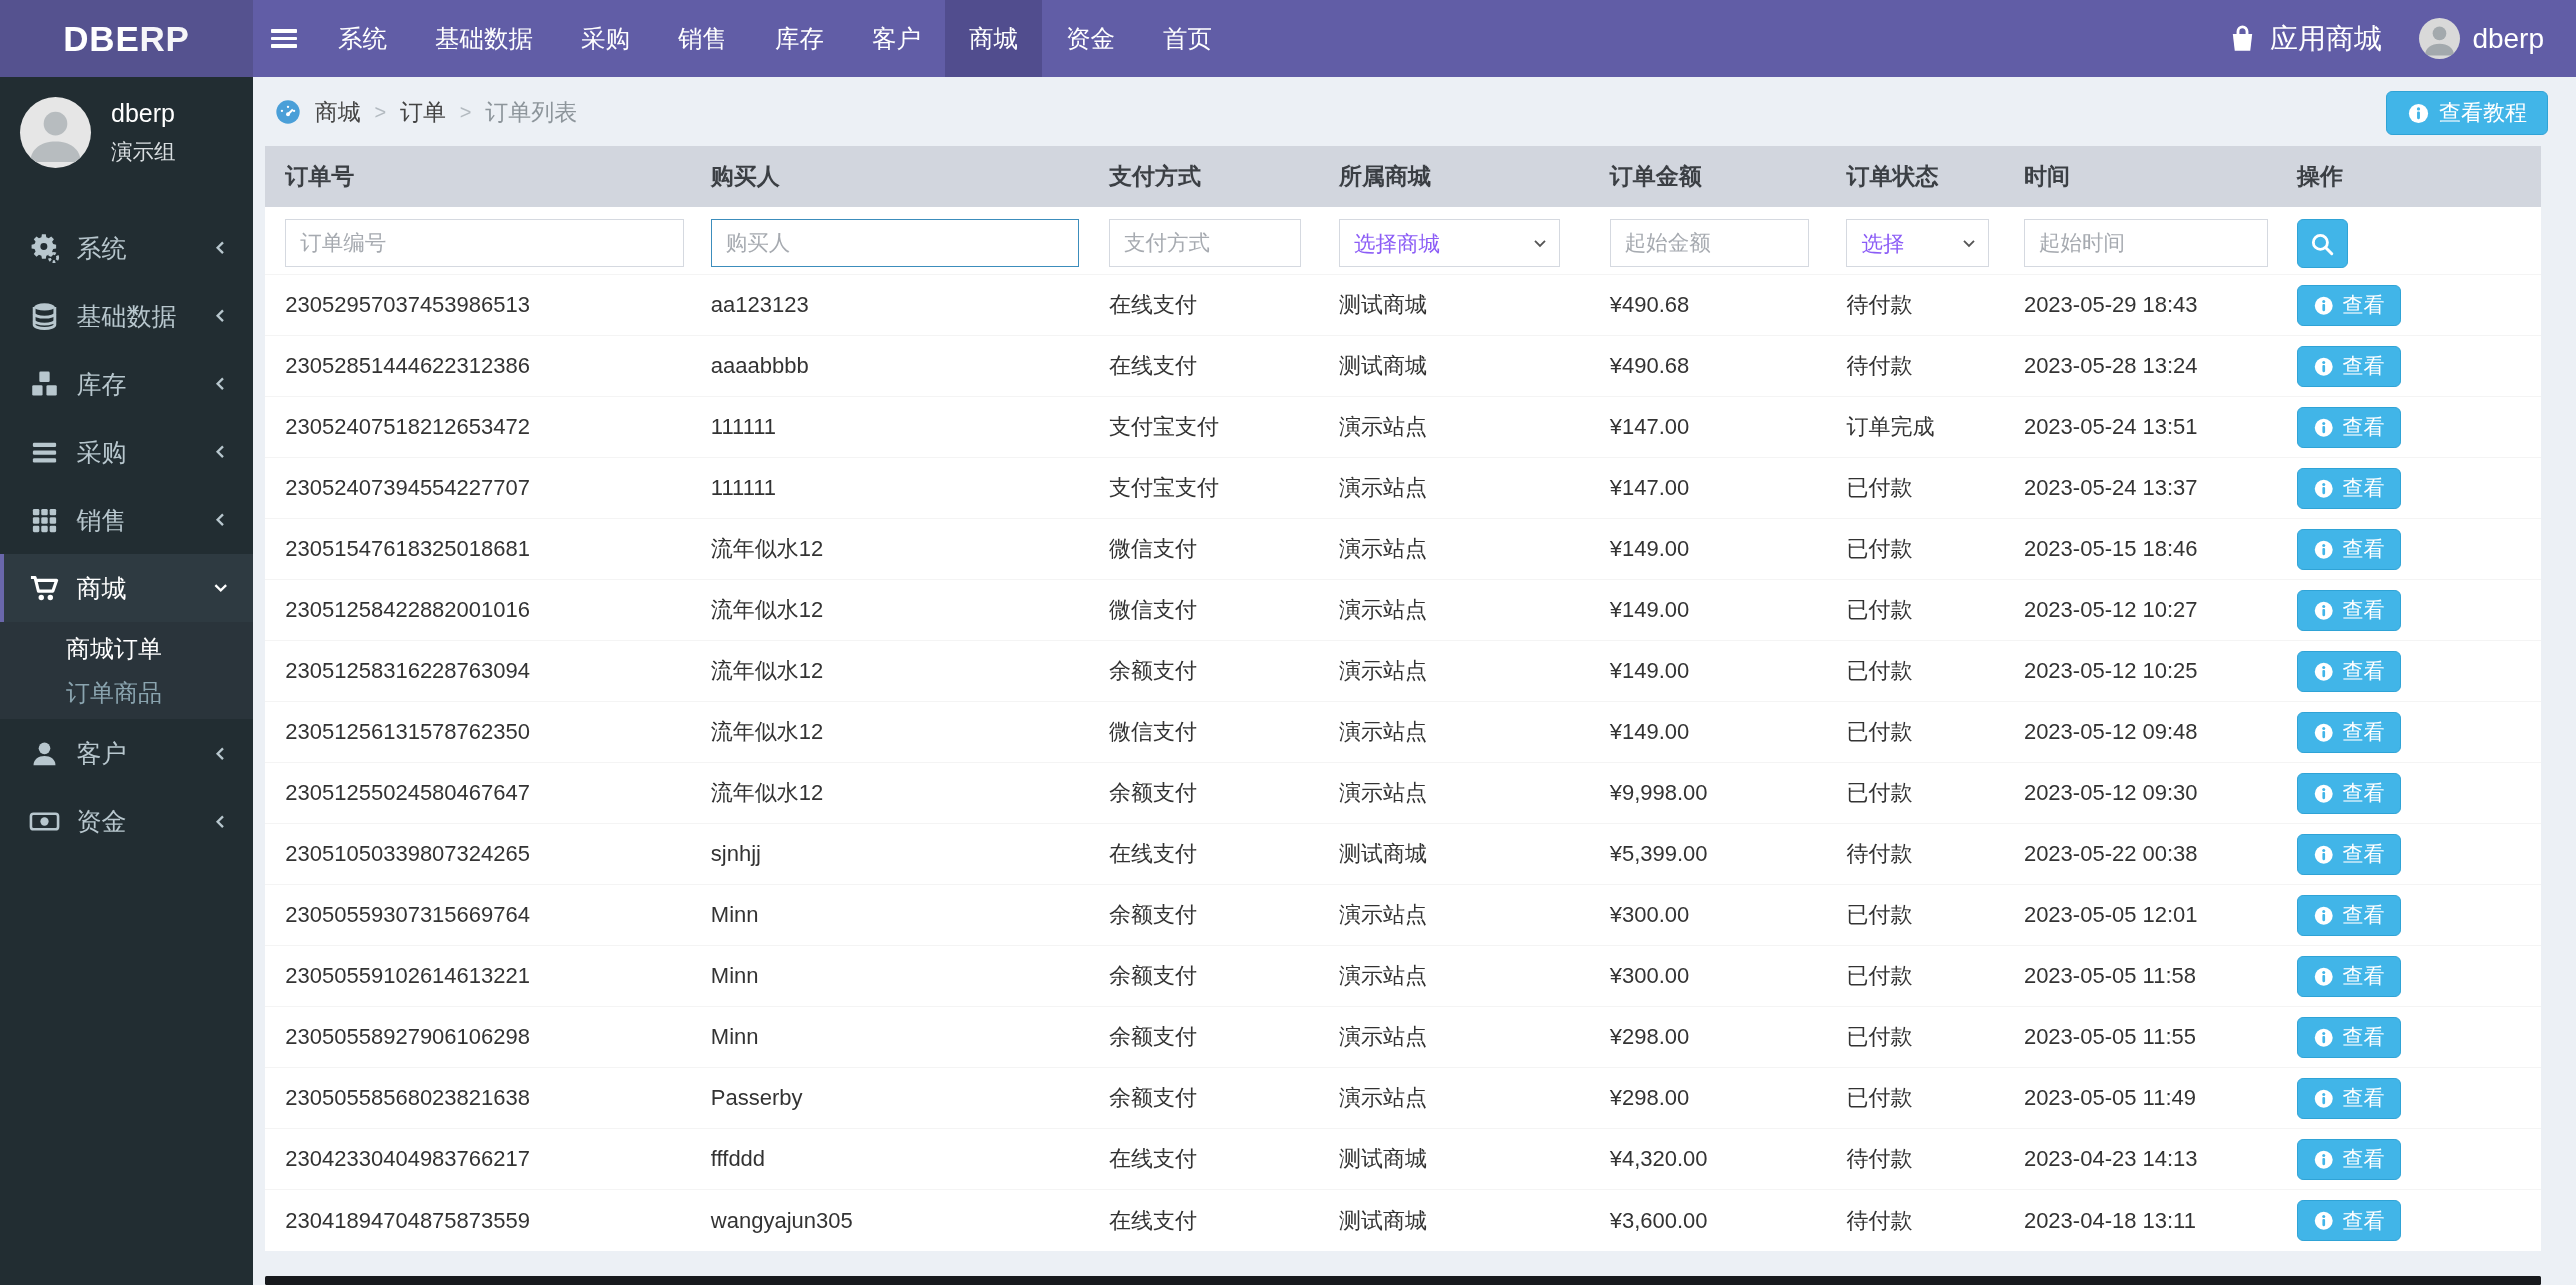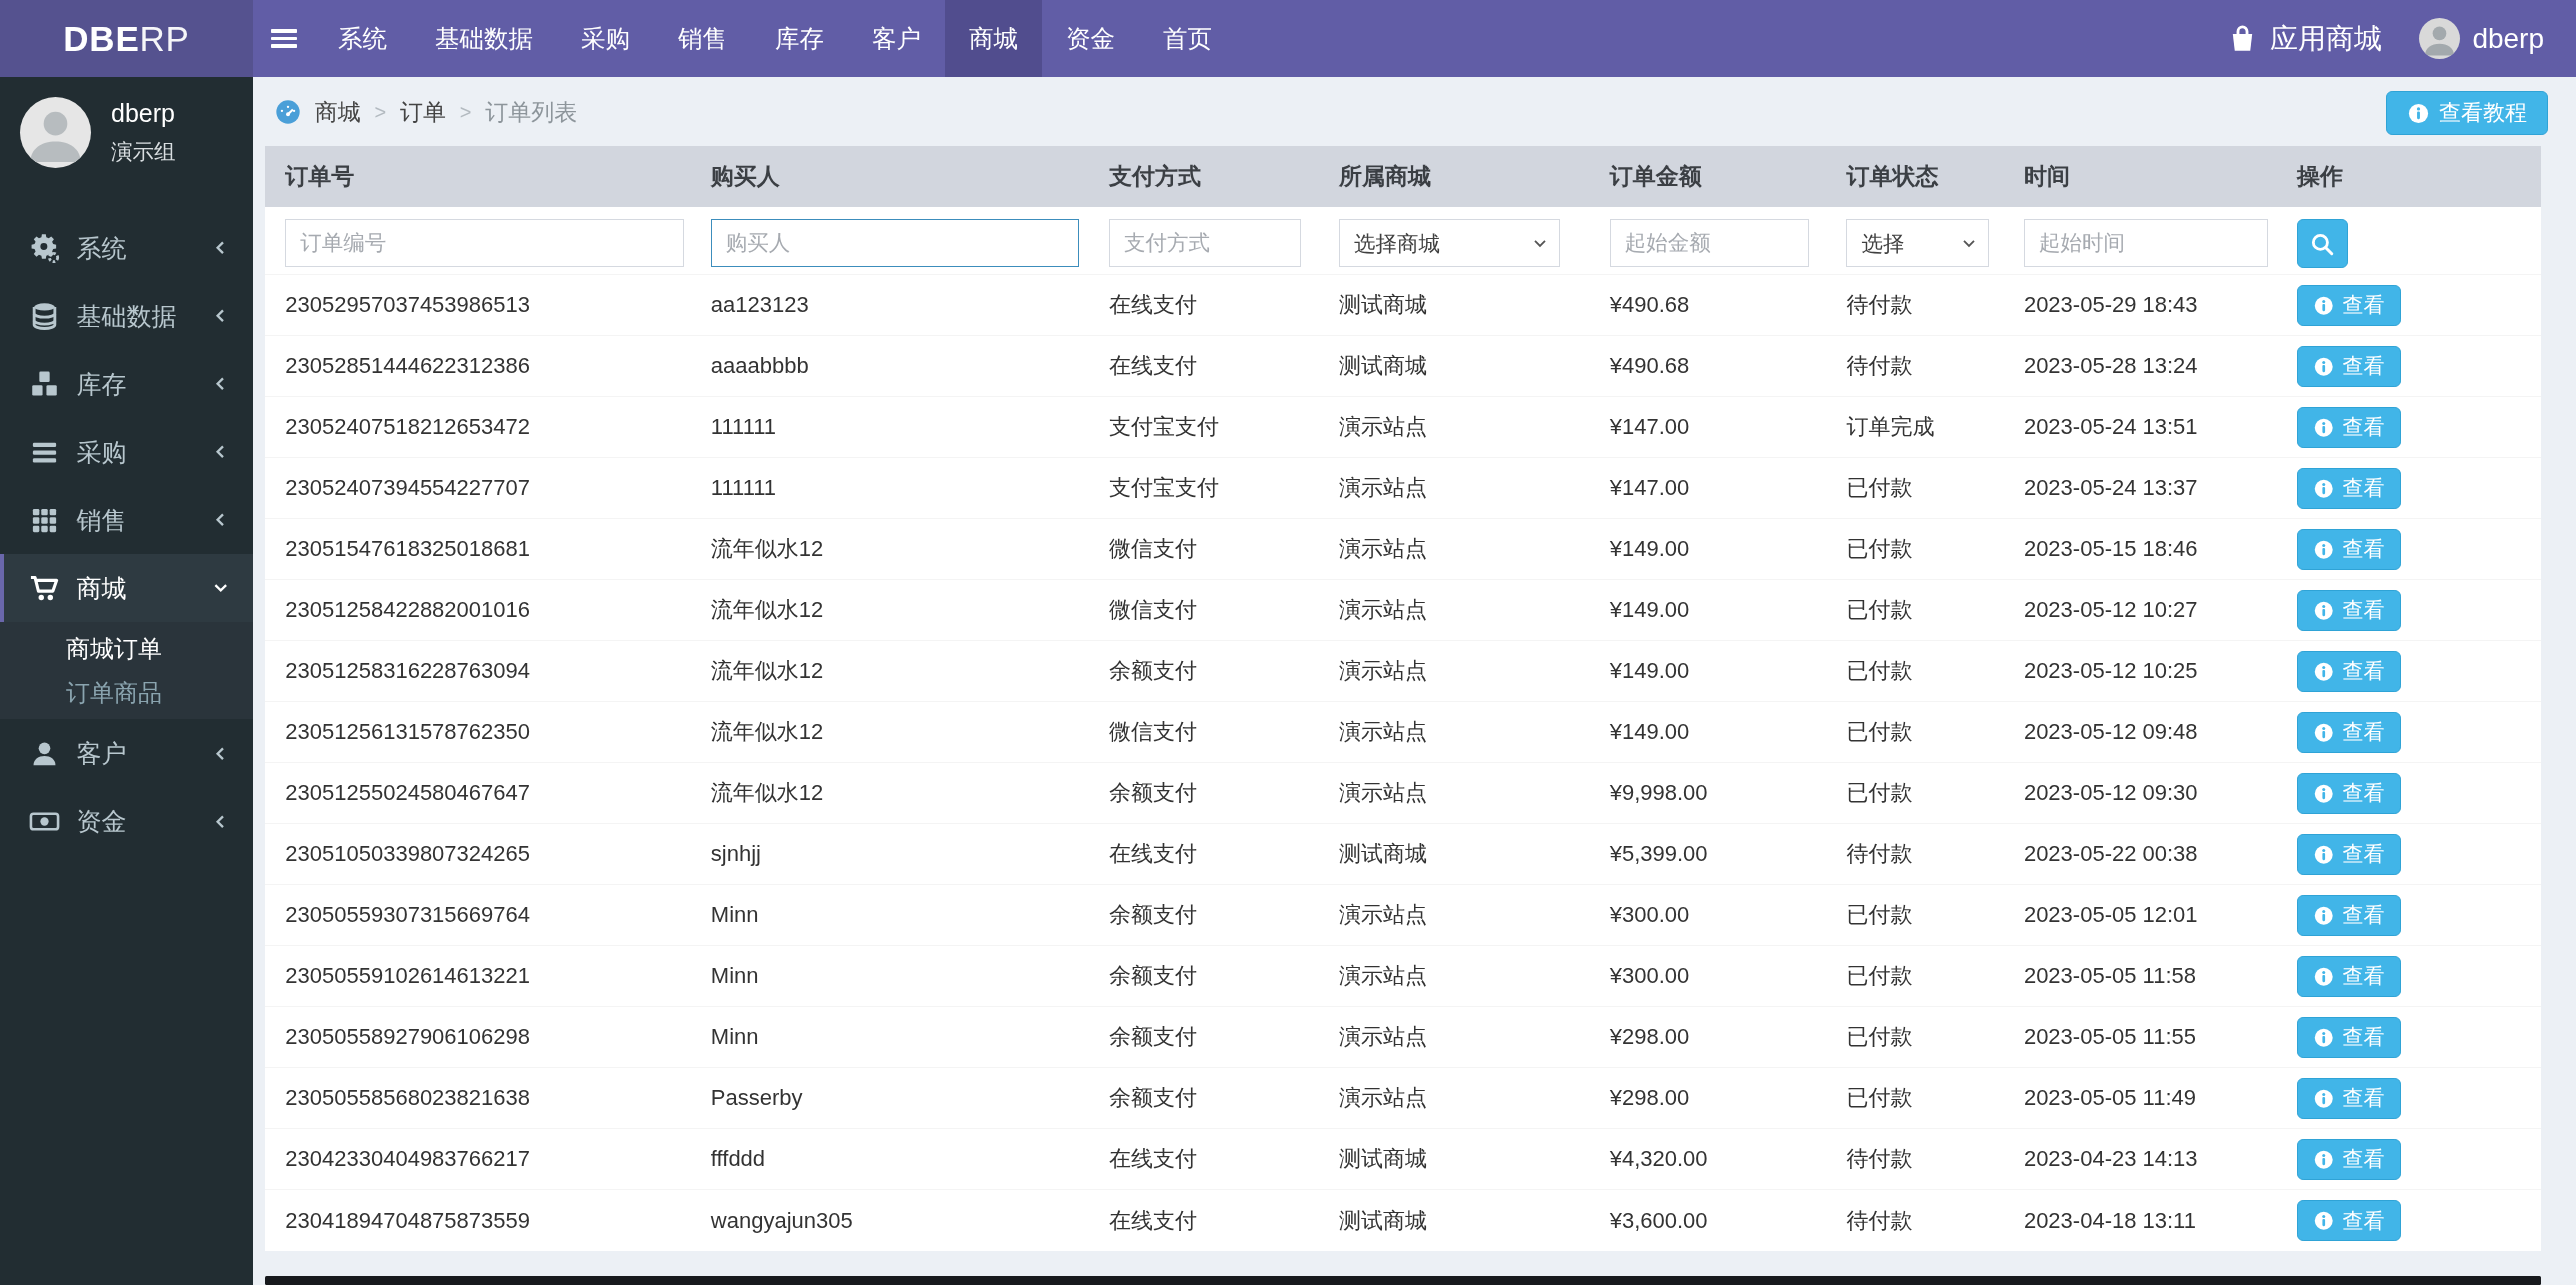--- a/index.html
+++ b/index.html
@@ -7,21 +7,21 @@
     font-family:"Liberation Sans","DejaVu Sans",sans-serif; background:#ecf0f5; }
   a { text-decoration:none; color:inherit; cursor:pointer; }
   button { cursor:pointer; font-family:inherit; }
 
   
   .navbar { position:fixed; top:0; left:0; right:0; height:77px;
     background:#615da6; display:flex; align-items:stretch; z-index:10; color:#fff; }
   .logo { width:253px; background:#55528f; display:flex; align-items:center;
     justify-content:center; font-size:35px; color:#fff; letter-spacing:0.8px; }
   .logo b { font-weight:700; }
-  .logo span { font-weight:400; opacity:.95; }
+  .logo span { font-weight:700; opacity:.95; }
   .hamburger { width:61px; background:transparent; border:none;
     display:flex; align-items:center; justify-content:center; }
   .bars i { display:block; width:26px; height:3.8px; background:#fff; margin:3.8px 0; border-radius:0.8px; }
   .topmenu { display:flex; align-items:stretch; }
   .topmenu a { display:flex; align-items:center; padding:0 24px; font-size:24.5px; }
   .topmenu a.active { background:#514d8e; }
   .nav-right { margin-left:auto; display:flex; align-items:center; gap:37px; padding-right:32px; }
   .appstore, .navuser { display:flex; align-items:center; gap:12.3px; font-size:28px; }
   .avatar { border-radius:50%; overflow:hidden; display:flex; align-items:flex-end; justify-content:center; flex:none; }
   .avatar.sm { width:41px; height:41px; background:#d9d9d9; }
@@ -63,21 +63,21 @@
   tr.head th { background:#d2d6de; height:61px; text-align:left;
     padding:0 7.7px 0 20px; font-size:23px; font-weight:700; color:#3b3f44; }
   tr.filter1 td { padding:12.3px 15.3px 6.1px 20px; vertical-align:top; }
   tr.filter2 td { padding:0 15.3px 10.7px 20px; vertical-align:top; }
   .fin { height:48px; border:1.5px solid #d5d9e0; background:#fff; font-size:21.5px;
     color:#333; padding:0 14px; outline:none; }
   .fin::placeholder { color:#a6aab0; }
   .fin.focused { border-color:#3c8dbc; }
   .fselect { display:inline-flex; align-items:center; justify-content:space-between;
     height:48px; border:1.5px solid #d5d9e0; background:#fff; padding:0 9.2px 0 14px;
-    font-size:21.5px; color:#404040; cursor:pointer; }
+    font-size:21.5px; color:#8b5cf6; cursor:pointer; }
   .fselect svg { width:20px; height:20px; flex:none; }
   .w-order{width:399px} .w-buyer{width:368px} .w-pay{width:192px} .w-mall{width:221px}
   .w-amt{width:199px} .w-status{width:143px} .w-time{width:244px}
   .btn-search { width:51px; height:49px; border-radius:6.1px; background:#41b5e8;
     border:0.8px solid #2fa3d6; display:inline-flex; align-items:center; justify-content:center; }
   .btn-search svg { width:26px; height:26px; }
   tbody td { height:61px; padding:0 7.7px 0 20px; font-size:22px; color:#333;
     border-top:1.5px solid #f4f4f4; white-space:nowrap; overflow:hidden; }
   .btn-view { display:inline-flex; align-items:center; gap:7.7px; height:41px;
     padding:0 15.3px; border-radius:6.1px; background:#41b5e8; border:0.8px solid #2fa3d6;

